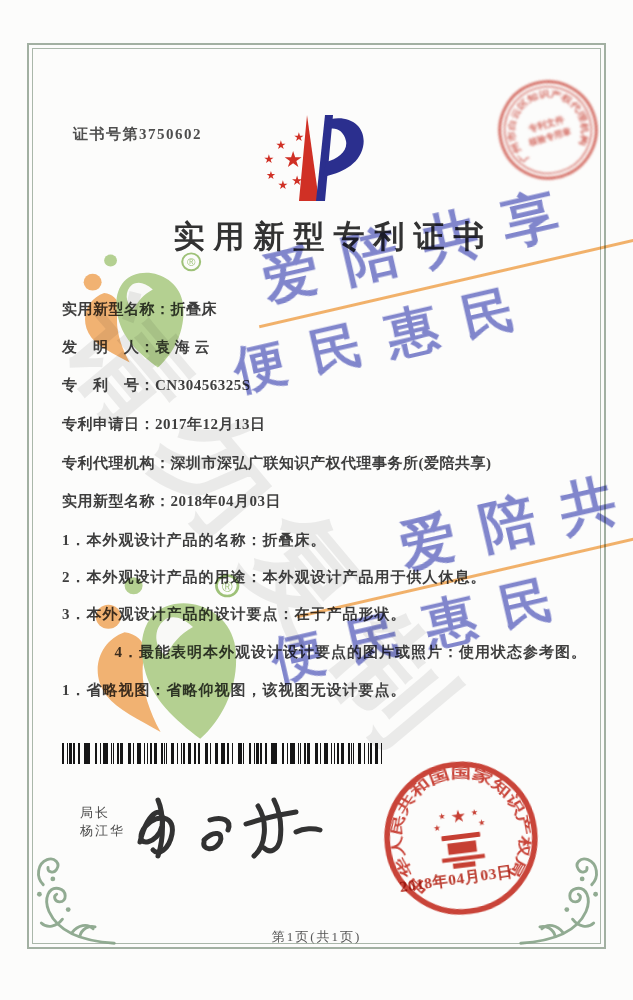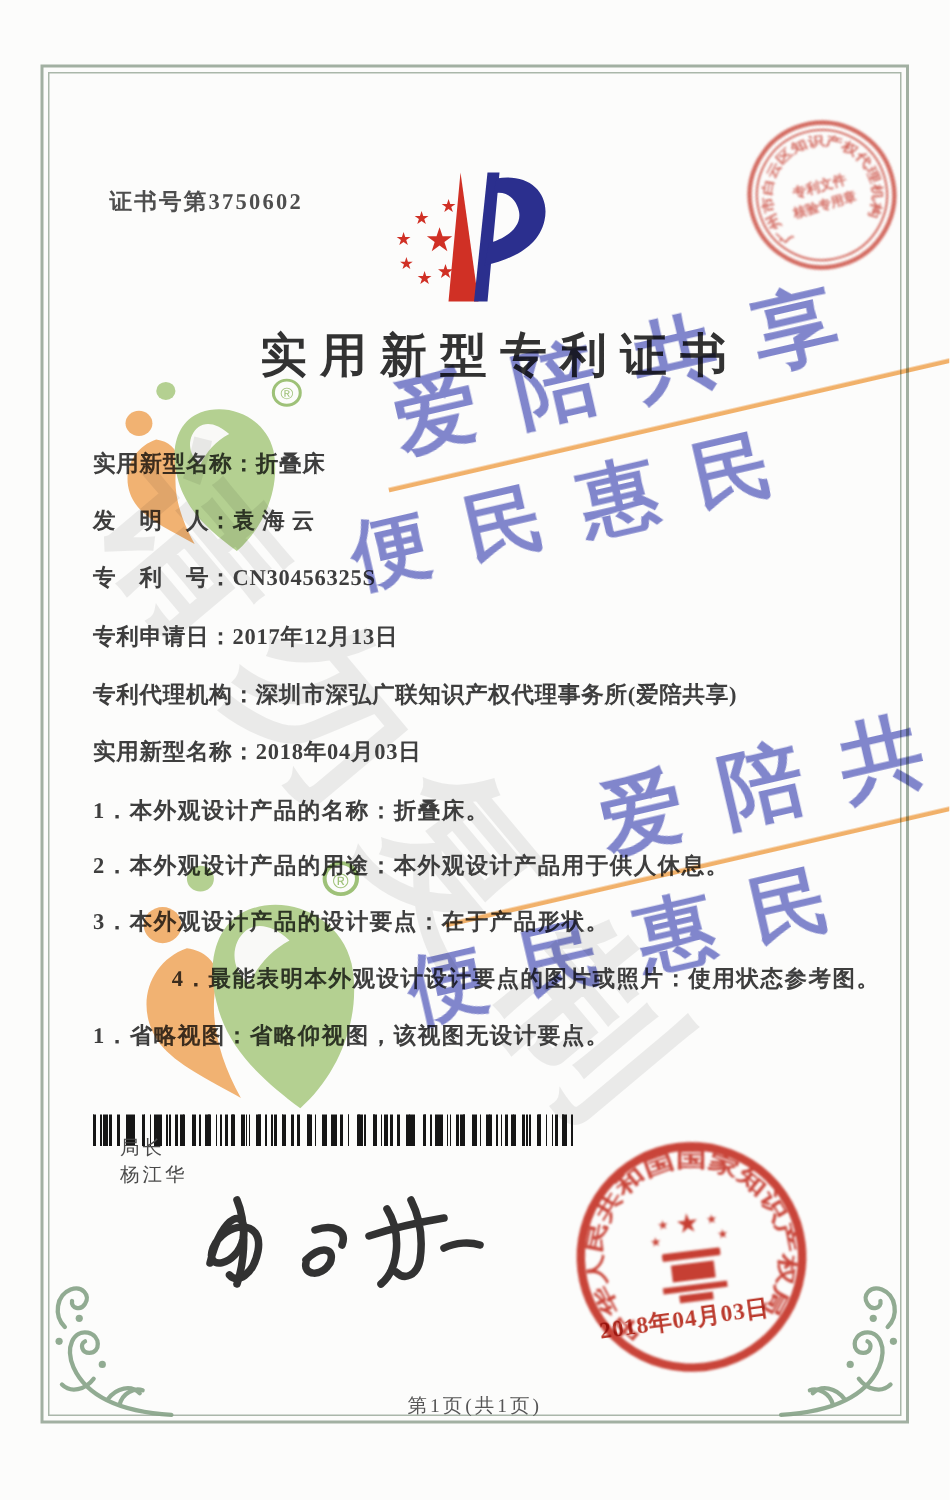--- a/index.html
+++ b/index.html
@@ -27,21 +27,21 @@
   .f0{top:300px;} .f1{top:338px;} .f2{top:376px;} .f3{top:415px;} .f4{top:454px;} .f5{top:492px;}
   .item-row{left:62px;width:525px;font-size:15px;font-weight:bold;letter-spacing:1px;z-index:2;
     white-space:nowrap;color:#3e3e3e;filter:blur(.25px);}
   .i0{top:531px;} .i1{top:568px;} .i2{top:605px;} .i3{top:643px;text-align:right;} .i4{top:681px;}
   
   .barcode{left:62px;top:743px;width:320px;height:21px;z-index:2;filter:blur(.3px);
     background-image:
       repeating-linear-gradient(90deg,#161616 0 2px,rgba(0,0,0,0) 2px 5px,#161616 5px 6px,rgba(0,0,0,0) 6px 11px),
       repeating-linear-gradient(90deg,#161616 0 1px,rgba(0,0,0,0) 1px 7px,#161616 7px 10px,rgba(0,0,0,0) 10px 17px);}
   
-  .sig-block{left:80px;top:756px;font-size:13px;line-height:18px;letter-spacing:2px;color:#4a4a4a;z-index:2;filter:blur(.35px);}
+  .sig-block{left:80px;top:804px;font-size:13px;line-height:18px;letter-spacing:2px;color:#4a4a4a;z-index:2;filter:blur(.35px);}
   .sig-scrawl{left:118px;top:780px;width:210px;height:92px;z-index:3;filter:blur(.35px);}
   
   .seal-main{left:379px;top:756px;width:164px;height:164px;z-index:5;transform:rotate(-7deg);
     filter:blur(.55px);opacity:.93;mix-blend-mode:multiply;}
   .seal-date{left:399px;top:866px;width:160px;font-size:15.5px;font-weight:bold;color:#bd392c;
     transform:rotate(-8deg);letter-spacing:.5px;z-index:6;filter:blur(.4px);mix-blend-mode:multiply;}
   
   .footer{left:0;right:0;top:928px;text-align:center;font-size:13px;color:#565656;letter-spacing:2px;z-index:2;filter:blur(.3px);}
   
   .wm-gray{left:150px;top:272px;font-size:115px;font-weight:bold;color:#707070;opacity:.12;

